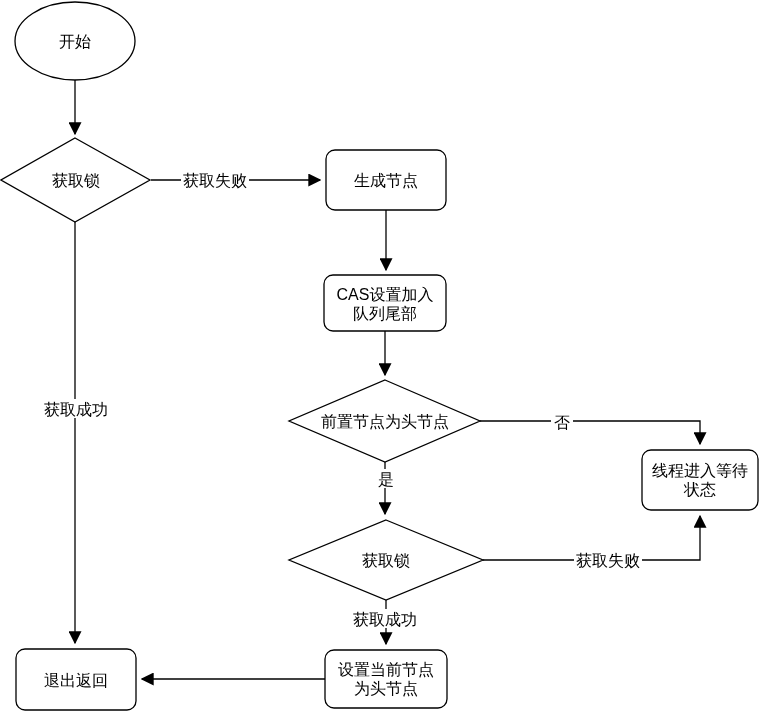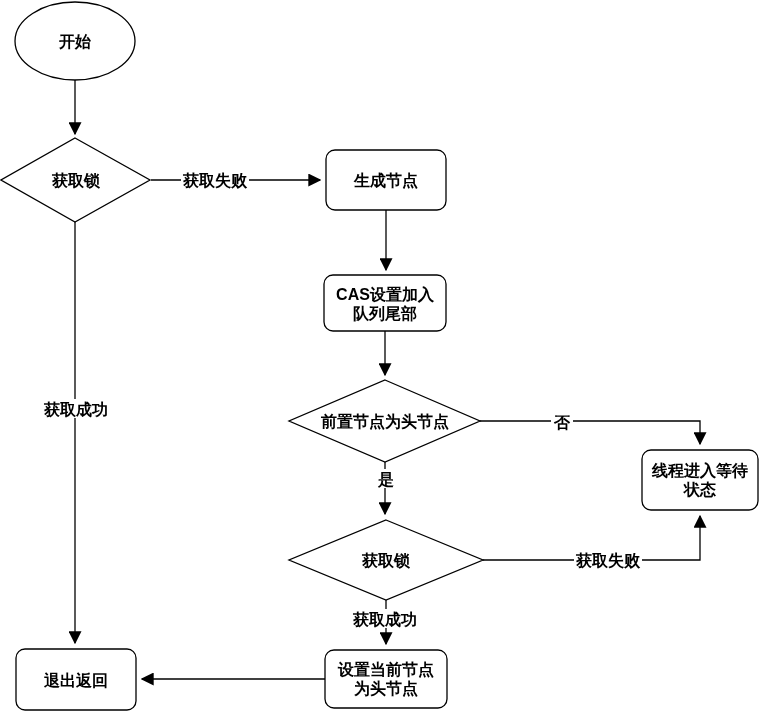--- a/index.html
+++ b/index.html
@@ -6,21 +6,20 @@
     margin: 0;
     padding: 0;
     background: #ffffff;
   }
   .canvas-wrap {
     width: 761px;
     height: 711px;
     background: #ffffff;
     position: relative;
     overflow: hidden;
-    font-weight: bold;
   }
   svg {
     display: block;
     font-family: "Liberation Sans", "DejaVu Sans", sans-serif;
   }
   .shape {
     fill: #ffffff;
     stroke: #000000;
     stroke-width: 1.3;
   }

